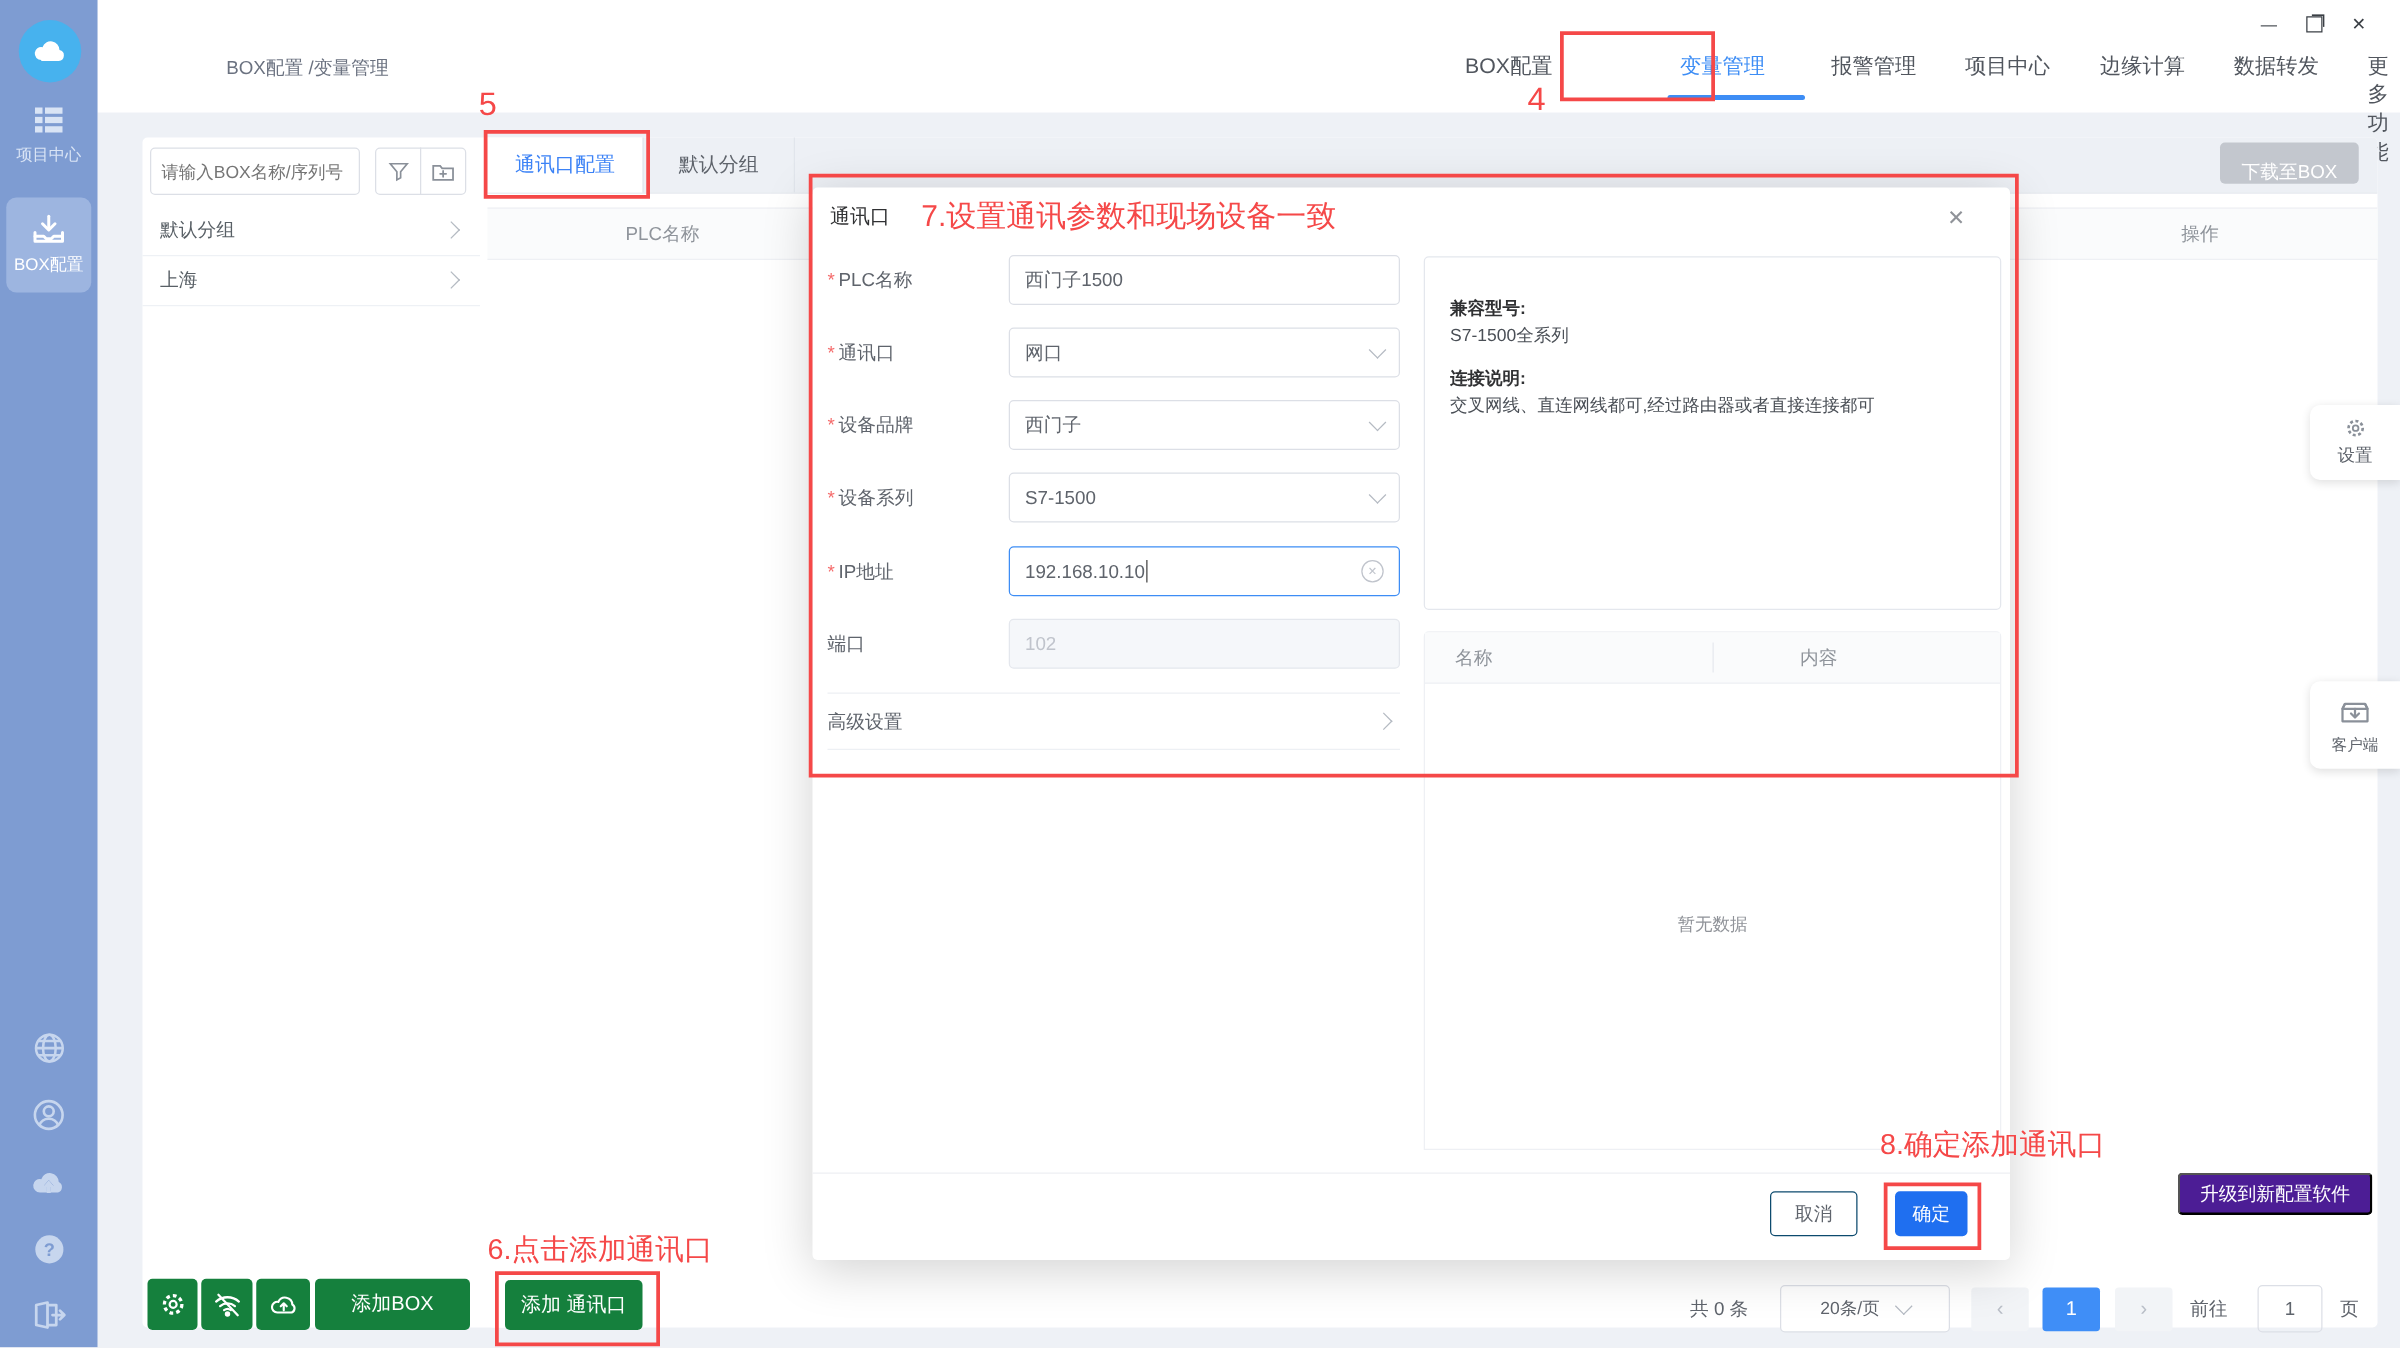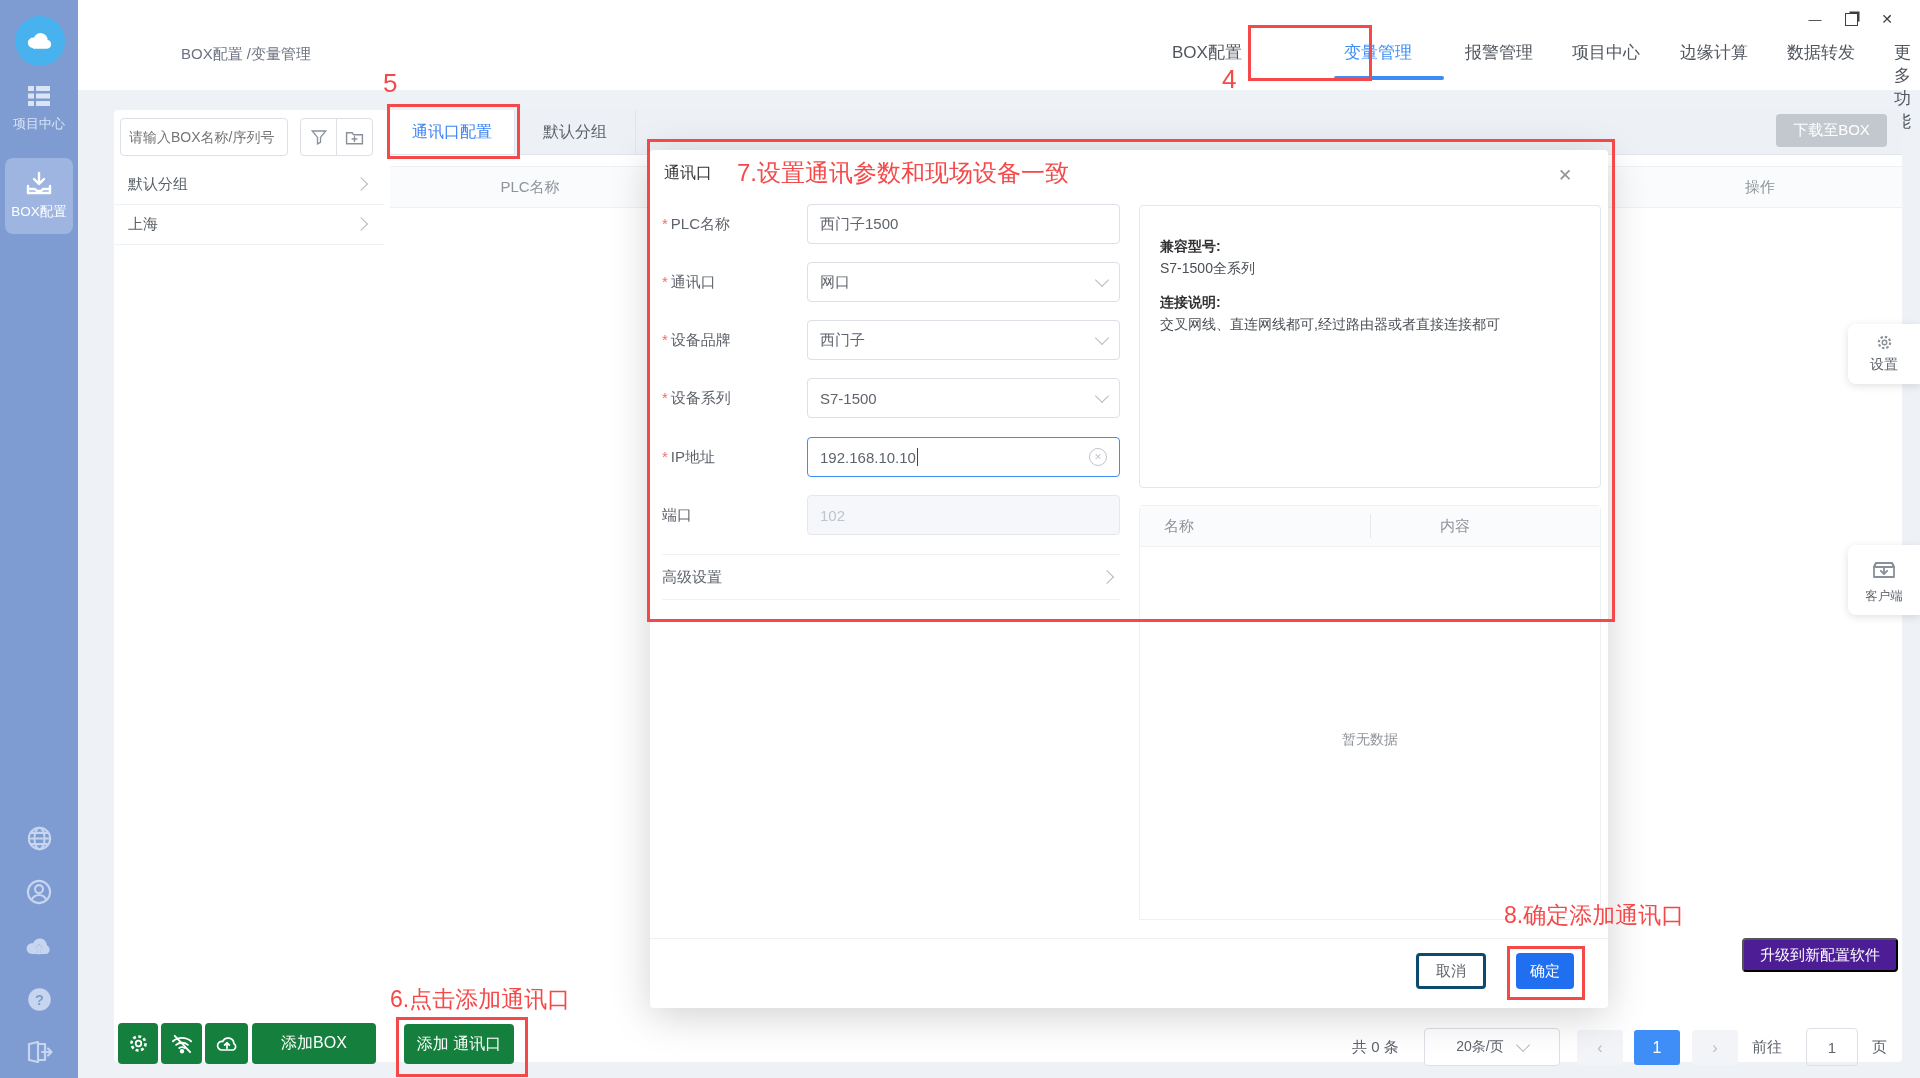--- a/index.html
+++ b/index.html
@@ -34,21 +34,21 @@
   .tool-btn{top:8px;width:37px;height:38px;border:1px solid #dcdfe6;background:#fff;color:#8a9099;}
   .group-row{left:0;width:270px;height:40px;border-bottom:1px solid #eef1f5;font-size:15px;color:#596066;}
   .chev-r{width:9px;height:9px;border-right:1.6px solid #b4bac2;border-bottom:1.6px solid #b4bac2;transform:rotate(-45deg);}
   .blue-btn{background:#15803d;color:#fff;border-radius:4px;border:none;cursor:pointer;}
 
   
   .tabstrip{left:0;top:0;width:1512px;height:44px;background:#edf0f5;border-bottom:1px solid #e1e5ec;border-radius:4px 4px 0 0;}
   .tab{height:44px;font-size:16px;color:#5f646c;}
   .tab.active{background:#fff;color:#3b82f6;}
   .tab.inactive{border-right:1px solid #e1e5ec;border-left:1px solid #e1e5ec;}
-  .dl-btn{left:1386px;top:4px;width:111px;height:33px;background:#c3c7ce;color:#fff;font-size:15px;border-radius:4px;}
+  .dl-btn{left:1386px;top:4px;width:111px;height:33px;background:#c3c7ce;color:#fff;font-size:15px;border-radius:4px;align-items:flex-end;}
   .thead{left:0;top:56px;width:1512px;height:40px;background:#fafbfc;border-top:1px solid #eef0f4;border-bottom:1px solid #eef0f4;color:#8f949b;font-size:15px;}
 
   
   .pg-text{font-size:15px;color:#5f646c;text-align:center;}
   .pg-select{border:1px solid #dcdfe6;border-radius:4px;height:38px;box-sizing:border-box;color:#5f646c;font-size:14px;gap:14px;background:#fff;}
   .pg-btn{width:46px;height:35px;border-radius:3px;background:#f2f4f7;color:#b9bec7;font-size:16px;}
   .pg-btn.cur{background:#3f8ef7;color:#fff;}
   .pg-input{width:52px;height:38px;border:1px solid #dcdfe6;border-radius:4px;box-sizing:border-box;color:#5f646c;font-size:15px;}
   .caret-d{width:9px;height:9px;border-right:1.6px solid #b4bac2;border-bottom:1.6px solid #b4bac2;transform:rotate(45deg);margin-top:-4px;}
 
@@ -64,21 +64,21 @@
   .m-input{left:157px;width:313px;height:40px;border:1px solid #dcdfe6;border-radius:4px;box-sizing:border-box;font-size:15px;color:#5f646c;padding:0 12px;display:flex;align-items:center;}
   .m-input.focus{border:1px solid #3d8df5;}
   .m-input.disabled{background:#f5f7fa;border:1px solid #e4e7ed;color:#c0c4cc;}
   .caret-line{display:inline-block;width:1.5px;height:18px;background:#444;margin-left:1px;}
   .clear-ic{margin-left:auto;width:16px;height:16px;border:1px solid #c0c4cc;border-radius:50%;color:#c0c4cc;font-size:9px;display:flex;align-items:center;justify-content:center;}
   .adv-row{left:12px;top:404px;width:458px;height:44px;border-top:1px solid #edf0f4;border-bottom:1px solid #edf0f4;color:#5f646c;font-size:15px;}
   .info-card{left:489px;top:55px;width:462px;height:283px;border:1px solid #e4e7ed;border-radius:4px;box-sizing:border-box;font-size:14px;color:#4a4f56;}
   .m-table{left:489px;top:355px;width:462px;height:415px;border:1px solid #eef0f4;border-radius:4px 4px 0 0;box-sizing:border-box;}
   .m-thead{left:0;top:0;width:460px;height:40px;background:#fafbfc;border-bottom:1px solid #eef0f4;color:#8f949b;font-size:15px;}
   .m-foot-line{left:0;top:788px;width:958px;height:1px;background:#eef0f4;}
-  .m-cancel{left:766px;top:803px;width:70px;height:36px;border:3px solid #0c4a6e;border-radius:4px;background:#fff;color:#5f646c;font-size:15px;}
+  .m-cancel{left:766px;top:803px;width:70px;height:36px;border:1px solid #0c4a6e;border-radius:4px;background:#fff;color:#5f646c;font-size:15px;}
   .m-ok{left:866px;top:803px;width:58px;height:36px;border-radius:4px;background:#1f6ff0;color:#fff;font-size:15px;border:none;}
 
   
   .ann-box{border:3px solid #f54848;z-index:10;pointer-events:none;}
   .ann-text{color:#f54848;z-index:10;pointer-events:none;font-weight:500;}
   .upg-btn{left:1742px;top:938px;width:156px;height:34px;background:#4c1d95;color:#fff;font-size:15px;border-radius:4px;z-index:2;}
 
   svg{display:block;}
 </style>
 </head>

